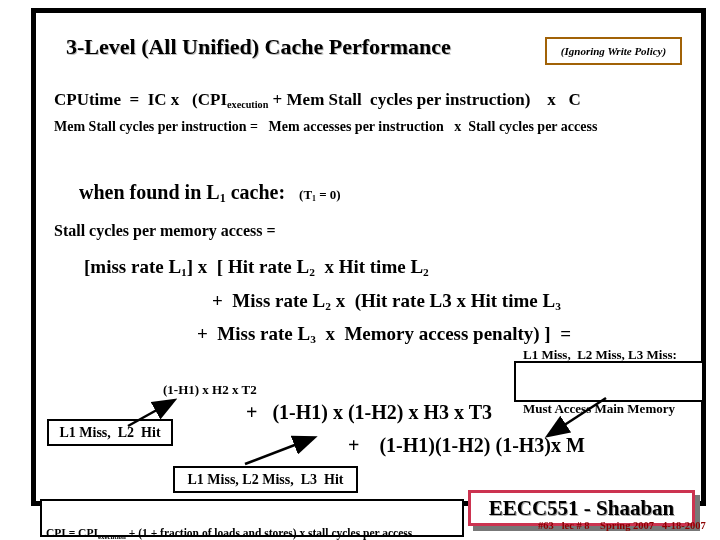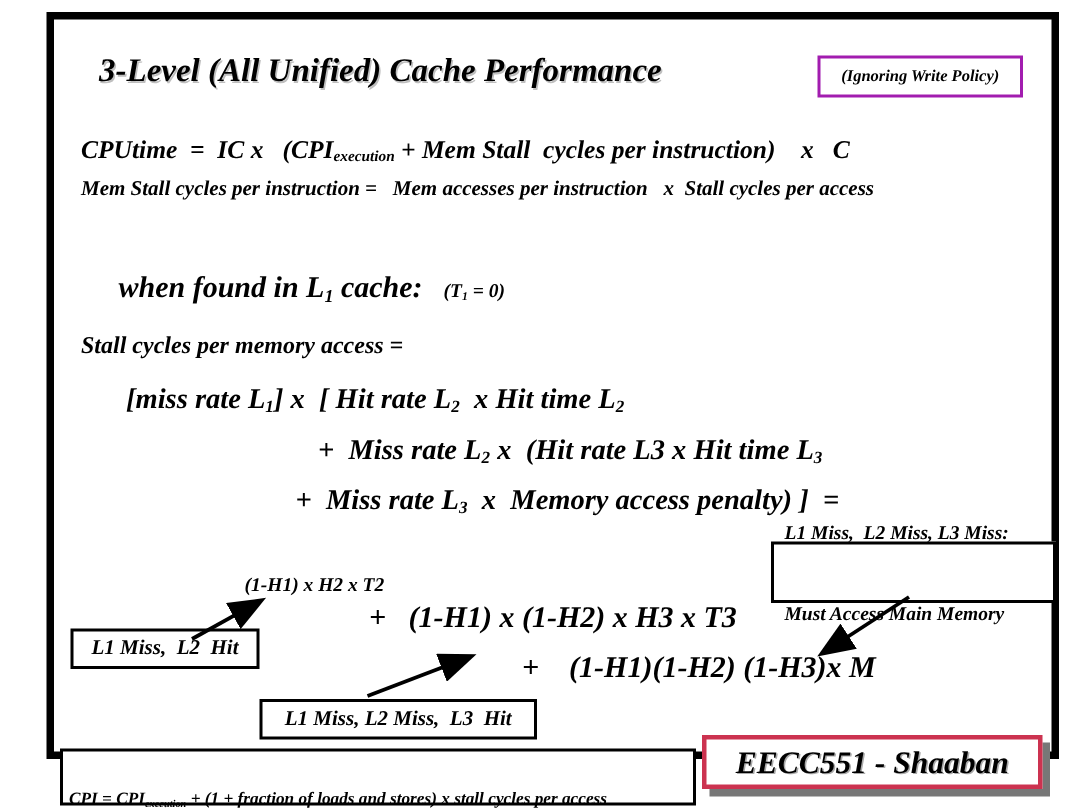--- a/index.html
+++ b/index.html
@@ -1,25 +1,25 @@
 <!DOCTYPE html>
 <html><head>
 <meta charset="utf-8">
 <style>
   html,body{margin:0;padding:0;background:#fff;}
   #page{position:relative;width:720px;height:540px;background:#fff;overflow:hidden;
         font-family:"Liberation Serif","DejaVu Serif",serif;color:#000;}
   .abs{position:absolute;white-space:pre;}
   #frame{position:absolute;left:31px;top:8px;width:675px;height:498px;
          border:5px solid #000;box-sizing:border-box;z-index:1;}
-  .z2{z-index:2;font-style:italic;}
+  .z2{z-index:2;}
   .z3{z-index:3;}
   .sub{font-size:0.6em;vertical-align:-0.25em;font-weight:bold;}
   #title{left:66px;top:34px;font-size:22px;font-weight:bold;text-shadow:1px 1px 0 #bfbfbf;}
-  #note-box{left:545px;top:37px;width:133px;height:24px;border:2px solid #a21caf;
+  #note-box{left:545px;top:37px;width:133px;height:24px;border:2px solid #a16207;
             display:flex;align-items:center;justify-content:center;
             font-style:italic;font-size:11px;font-weight:bold;background:#fff;}
   #cputime{left:54px;top:90px;font-size:17px;font-weight:bold;}
   #memstall{left:54px;top:119px;font-size:14px;font-weight:bold;}
   #bullet-line1{left:56px;top:151px;font-size:20px;font-weight:bold;}
   #bullet-line2{left:79px;top:181px;font-size:20px;font-weight:bold;}
   #t1-note{font-size:13px;font-weight:bold;padding-left:14px;}
   #stall-header{left:54px;top:222px;font-size:16px;font-weight:bold;}
   #expand1{left:84px;top:256px;font-size:19px;font-weight:bold;}
   #expand2{left:212px;top:290px;font-size:19px;font-weight:bold;}
@@ -88,20 +88,21 @@
 
   <div id="cpi-box" class="abs z2">
     <div id="cpi-line1" style="white-space:pre;"><span>CPI = CPI</span><span class="sub">execution</span><span> + (1 + fraction of loads and stores) x stall cycles per access</span></div>
     
   </div>
 
   <div id="eecc-box" class="abs z2">
     <span id="eecc-text">EECC551 - Shaaban</span>
   </div>
 
+  <div id="footer-meta" class="abs z2">#63   lec # 8    Spring 2007   4-18-2007</div>
 
   <svg id="arrows" class="z3" width="720" height="540">
     <defs>
       <marker id="ah" markerWidth="10" markerHeight="8" refX="8" refY="4" orient="auto">
         <polygon points="0,0 10,4 0,8" fill="#000"></polygon>
       </marker>
     </defs>
     <line x1="128" y1="426" x2="173" y2="401" stroke="#000" stroke-width="2.5" marker-end="url(#ah)"></line>
     <line x1="245" y1="464" x2="313" y2="438" stroke="#000" stroke-width="2.5" marker-end="url(#ah)"></line>
     <line x1="606" y1="398" x2="549" y2="435" stroke="#000" stroke-width="2.5" marker-end="url(#ah)"></line>

